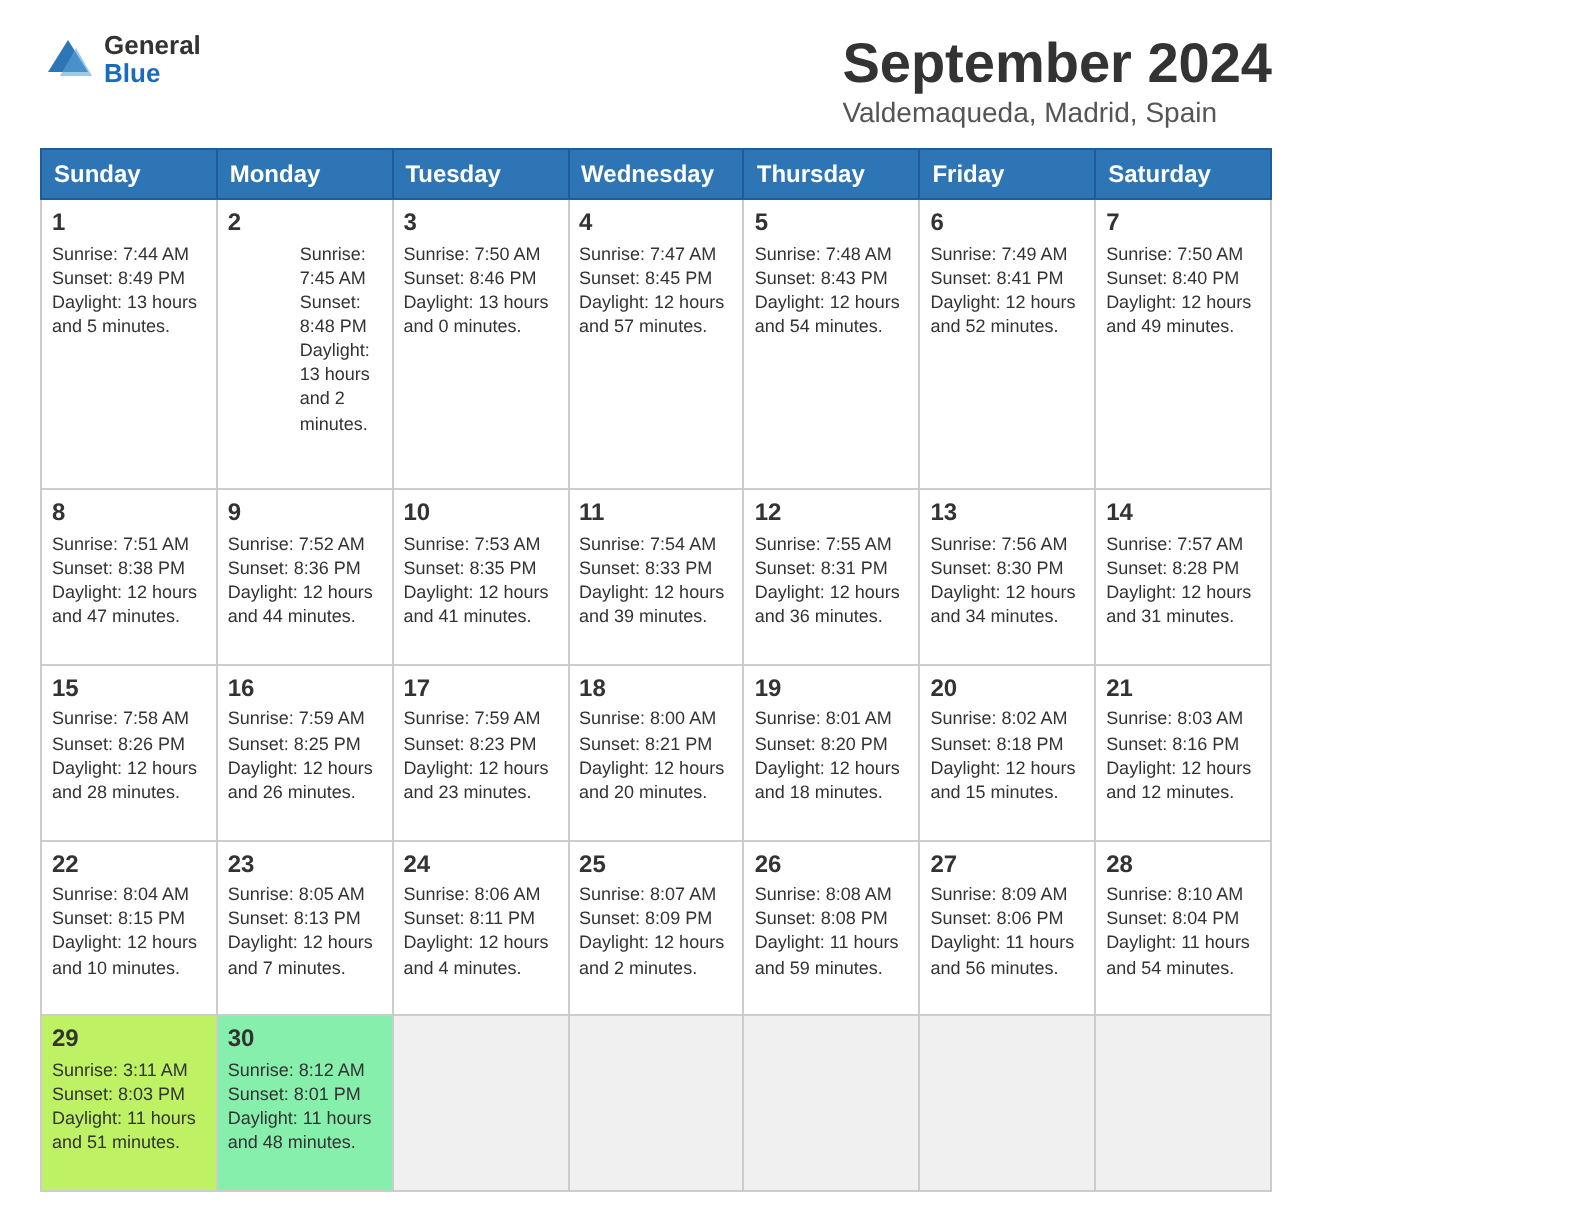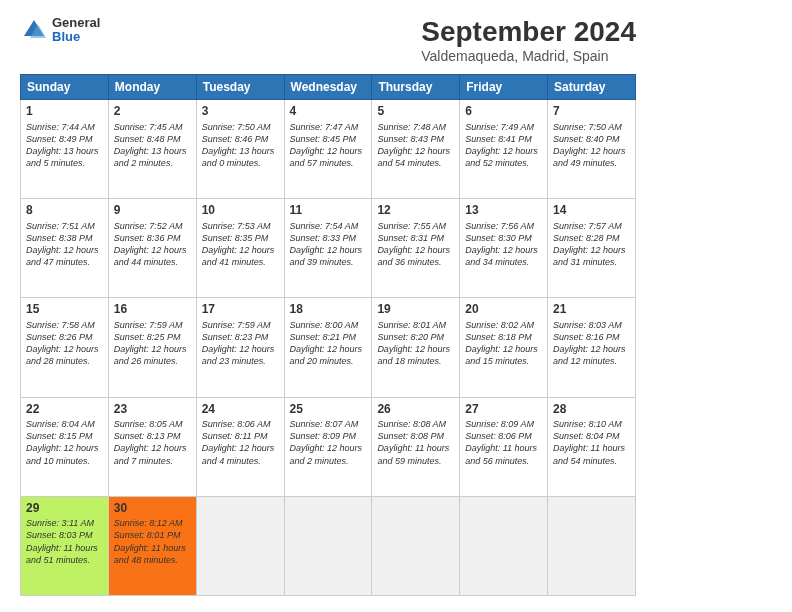--- a/index.html
+++ b/index.html
@@ -83,21 +83,20 @@
     }
     .day-number {
       font-size: 12px;
       font-weight: bold;
       margin-bottom: 1px;
     }
     .day-info {
       font-size: 9px;
       color: #333;
       line-height: 1.35;
-      font-style: italic;
     }
     tr { height: auto; }
     .header-row th { height: 24px; }
   </style>
 </head>
 <body>
 
 <div class="page">
   <div class="header">
     <div class="logo">
@@ -131,21 +130,21 @@
     <tbody id="calendar-body">
     <tr>
           <td>
             <div class="day-number">1</div>
             <div class="day-info" style="white-space: pre-line;">Sunrise: 7:44 AM
 Sunset: 8:49 PM
 Daylight: 13 hours and 5 minutes.</div>
           </td>
           <td>
             <div class="day-number">2</div>
-            <div class="day-info" style="white-space: pre-line;">Sunrise: 7:45 AM
+            <div class="day-info" style="white-space: pre-line; margin-left: 36px;">Sunrise: 7:45 AM
 Sunset: 8:48 PM
 Daylight: 13 hours and 2 minutes.</div>
           </td>
           <td>
             <div class="day-number">3</div>
             <div class="day-info" style="white-space: pre-line;">Sunrise: 7:50 AM
 Sunset: 8:46 PM
 Daylight: 13 hours and 0 minutes.</div>
           </td>
           <td>
@@ -305,21 +304,21 @@
 Daylight: 11 hours and 54 minutes.</div>
           </td>
         </tr>
         <tr>
           <td class="has-data" style="background: #bef264;">
             <div class="day-number">29</div>
             <div class="day-info" style="white-space: pre-line;">Sunrise: 3:11 AM
 Sunset: 8:03 PM
 Daylight: 11 hours and 51 minutes.</div>
           </td>
-          <td class="has-data" style="background: #f97316;">
+          <td class="has-data" style="background: #86efac;">
             <div class="day-number">30</div>
             <div class="day-info" style="white-space: pre-line;">Sunrise: 8:12 AM
 Sunset: 8:01 PM
 Daylight: 11 hours and 48 minutes.</div>
           </td>
           <td class="empty" style="background: rgb(240, 240, 240);"></td>
           <td class="empty" style="background: rgb(240, 240, 240);"></td>
           <td class="empty" style="background: rgb(240, 240, 240);"></td>
           <td class="empty" style="background: rgb(240, 240, 240);"></td>
           <td class="empty" style="background: rgb(240, 240, 240);"></td>

